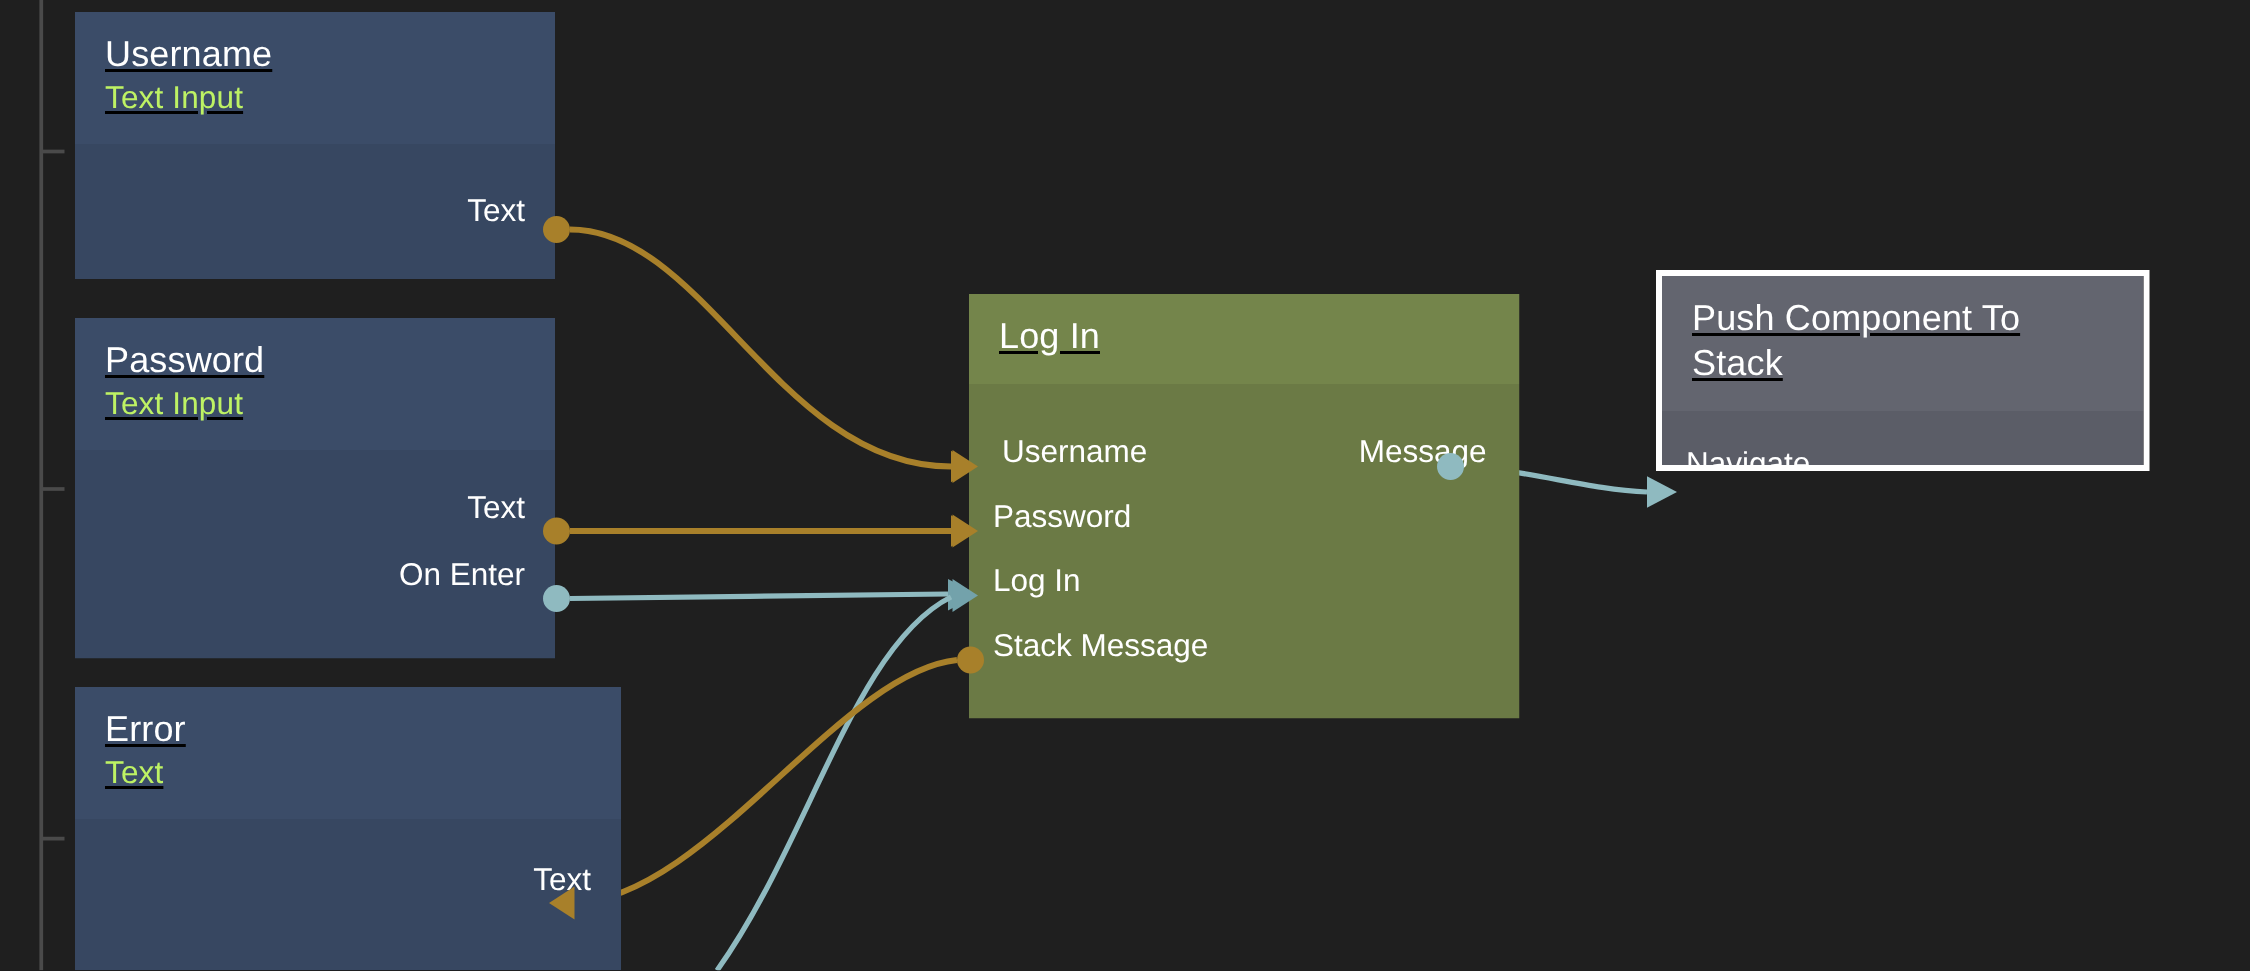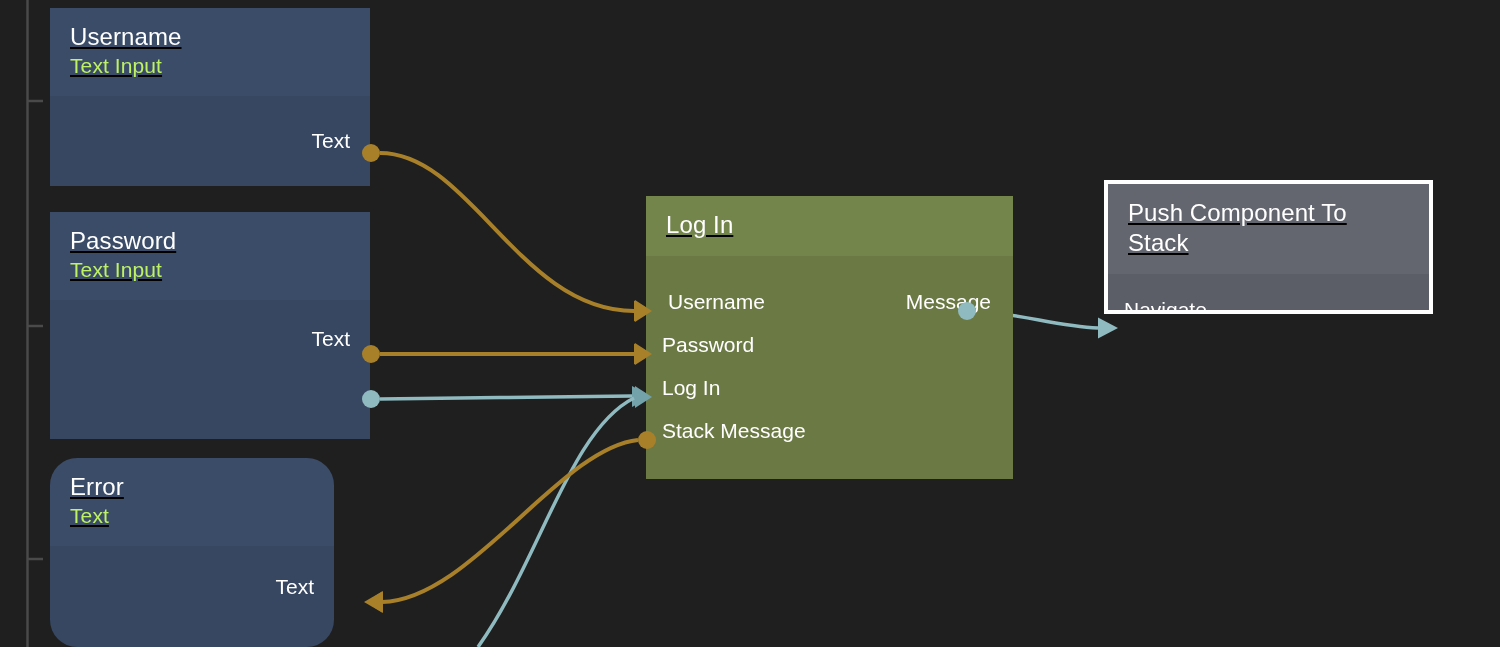--- a/index.html
+++ b/index.html
@@ -176,27 +176,30 @@
 
   <div class="node blue" id="node-password" style="left:50px; top:212px; width:320px; height:227px;">
     <div class="node-header">
       <div class="node-title">Password</div>
       <div class="node-subtitle">Text Input</div>
     </div>
     <div class="node-body">
       <div class="port-row out" style="top:25px;">
         <span class="port-label">Text</span>
       </div>
+      <div class="port-row out" style="top:70px;">
+        <span class="port-label">On Enter</span>
+      </div>
     </div>
   </div>
 
   <div class="port-marker dot amber" style="left:362px; top:345px;"></div>
   <div class="port-marker dot teal" style="left:362px; top:390px;"></div>
 
-  <div class="node blue" id="node-error" style="left:50px; top:458px; width:284px; height:189px;border-radius:27px;">
+  <div class="node blue" id="node-error" style="left:50px; top:458px; width:364px; height:189px;">
     <div class="node-header">
       <div class="node-title">Error</div>
       <div class="node-subtitle">Text</div>
     </div>
     <div class="node-body">
       <div class="port-row out" style="top:27px;">
         <span class="port-label">Text</span>
       </div>
     </div>
   </div>

